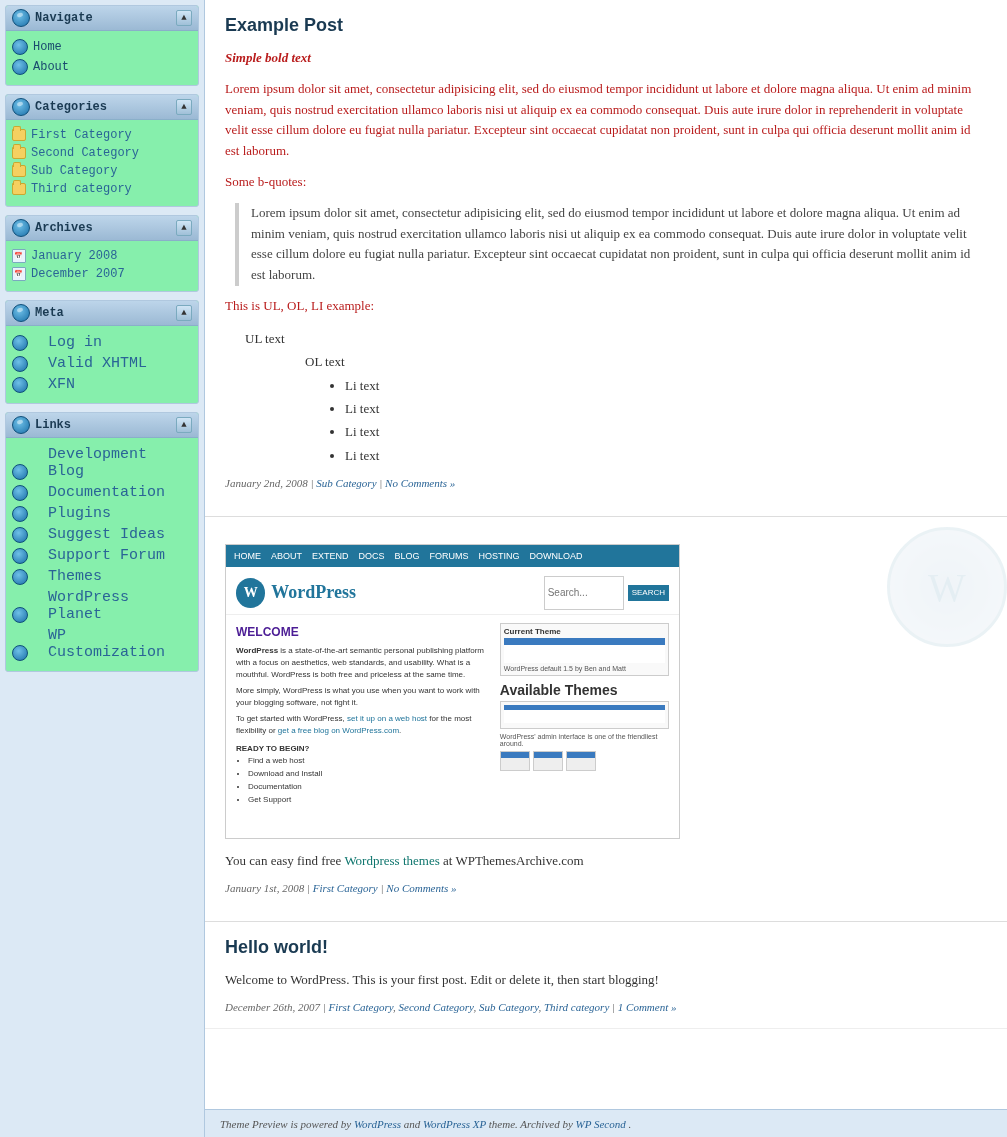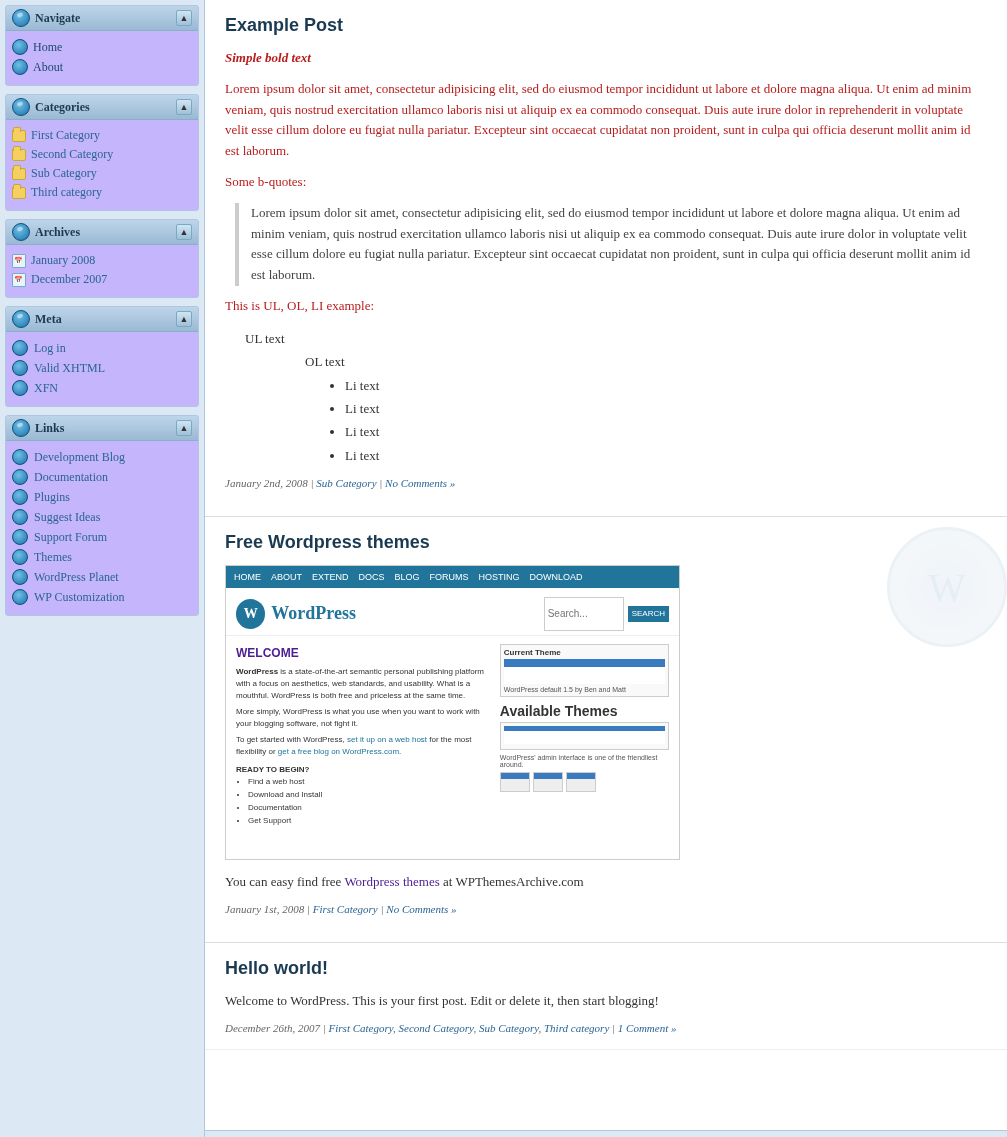--- a/index.html
+++ b/index.html
@@ -20,25 +20,26 @@
     
     #sidebar {
       width: 205px;
       min-width: 205px;
       background: #dce9f5;
       border-right: 1px solid #b0c8df;
       padding: 5px;
     }
 
     .sidebar-widget {
-      background: #c4b5fd;
+      background: #86efac;
       border: 1px solid #b0c8df;
       margin-bottom: 8px;
       border-radius: 3px;
       overflow: hidden;
+      font-family: Liberation Mono, monospace;
     }
 
     .widget-header {
       display: flex;
       align-items: center;
       justify-content: space-between;
       background: linear-gradient(to bottom, #bdd5ea, #9bb9d4);
       padding: 3px 6px;
       border-bottom: 1px solid #8aafc9;
     }
@@ -139,24 +140,24 @@
       border-radius: 1px;
       display: flex; align-items: center; justify-content: center;
       font-size: 7px;
       color: #2a6496;
       flex-shrink: 0;
     }
 
     
     .link-item {
       display: flex;
-      align-items: center;
-      gap: 6px;
+      align-items: flex-end;
+      gap: 20px;
       padding: 2px 0;
-      font-size: 12px;
+      font-size: 15px;
     }
     .globe-icon {
       width: 16px; height: 16px;
       background: radial-gradient(circle at 40% 35%, #6fc0e8, #1a6fa8);
       border-radius: 50%;
       border: 1px solid #0e4f7a;
       display: inline-block;
       flex-shrink: 0;
     }
 
@@ -333,21 +334,21 @@
       width: 30px; height: 20px;
       background: linear-gradient(to bottom, #3a7abf 0%, #3a7abf 35%, #eee 35%);
       border: 1px solid #ccc;
     }
 
     .free-themes-text {
       font-size: 13px;
       margin-top: 5px;
       line-height: 1.6;
     }
-    .free-themes-text a { color: #4c1d95; }
+    .free-themes-text a { color: #0f766e; }
 
     
     #footer {
       background: #dce9f5;
       border-top: 1px solid #b0c8df;
       padding: 8px 15px;
       font-size: 11px;
       color: #555;
       font-style: italic;
     }
@@ -537,21 +538,20 @@
         </div>
       </div>
       <div class="post-meta">
         <span>January 2nd, 2008</span>
         | <a href="#">Sub Category</a>
         | <a href="#">No Comments »</a>
       </div>
     </div>
 
     <div class="post" style="position:relative;">
-      <h2 class="post-title">Free Wordpress themes</h2>
 
       <div class="wp-screenshot">
         <div class="wp-screenshot-inner">
 
           <div class="wp-nav-bar">
             <span>HOME</span>
             <span>ABOUT</span>
             <span>EXTEND</span>
             <span>DOCS</span>
             <span>BLOG</span>

